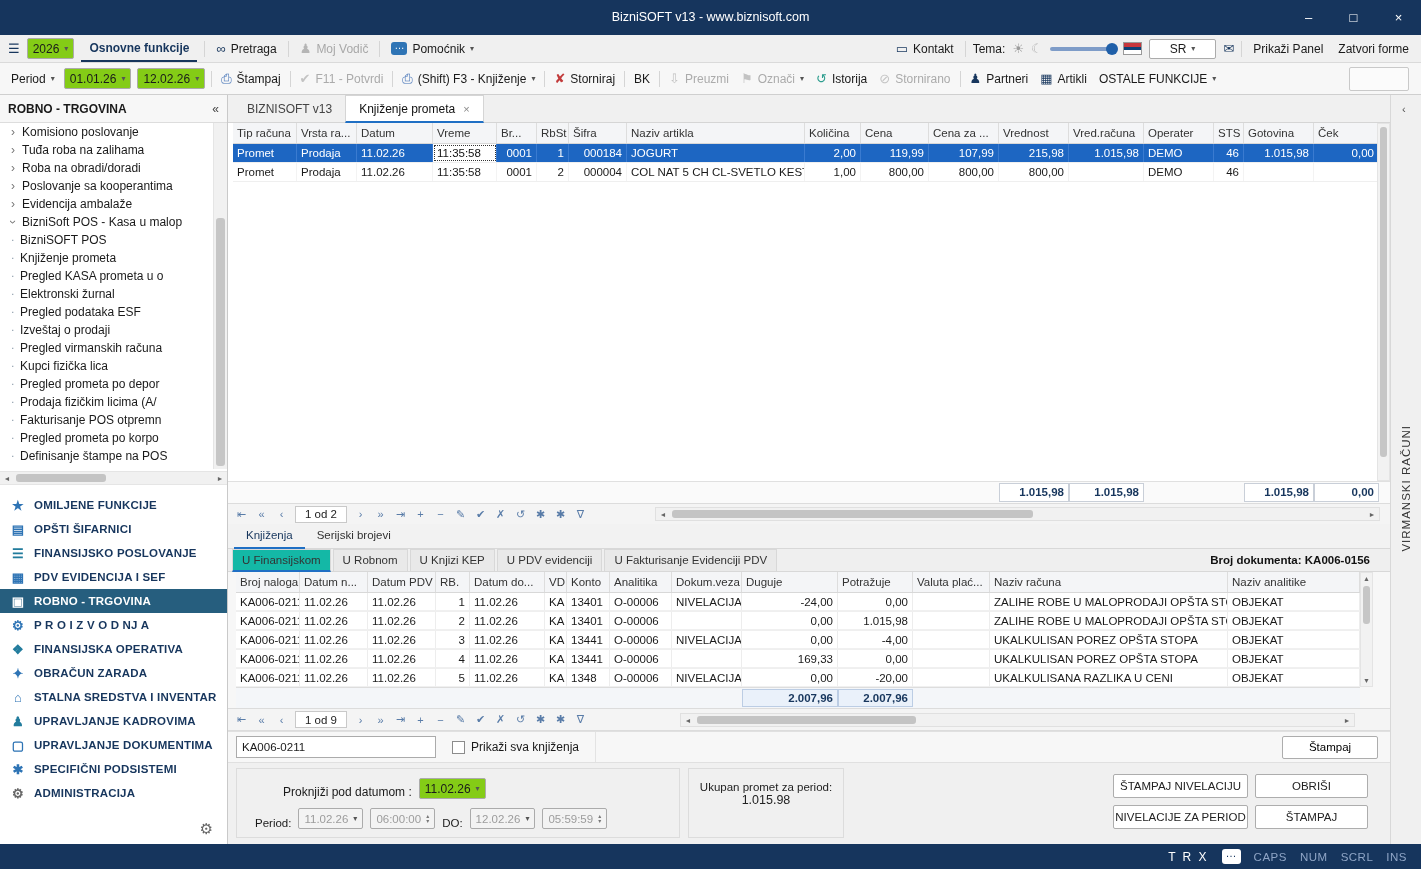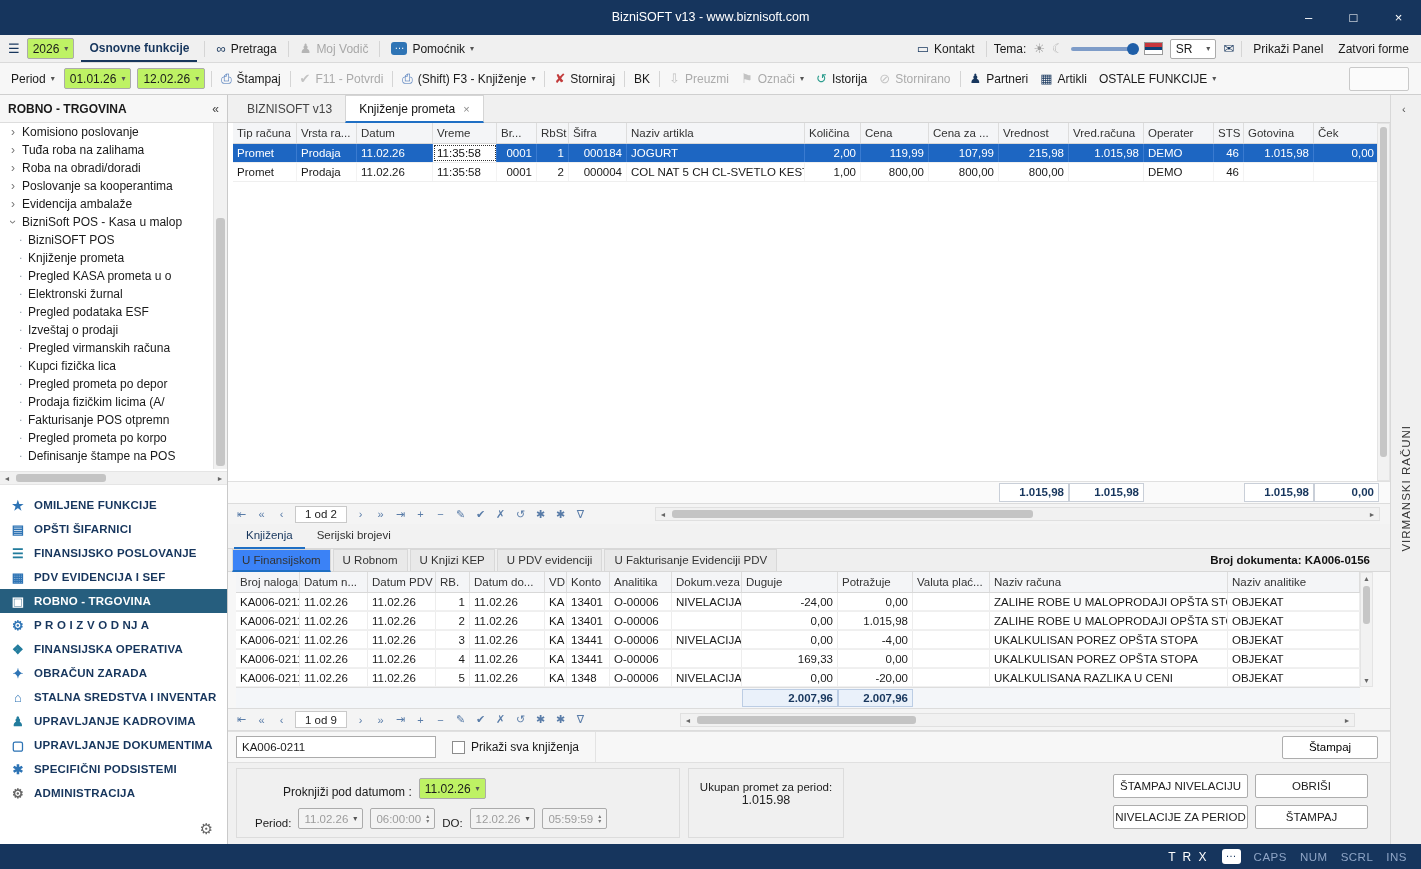--- a/index.html
+++ b/index.html
@@ -14,46 +14,46 @@
 .menubar{position:absolute;top:35px;left:0;right:0;height:28px;background:#F0F0F0;border-bottom:1px solid #DADADA;display:flex;align-items:center;padding:0 8px;gap:7px}
 .mitem{display:flex;align-items:center;gap:5px;padding:0 4px;white-space:nowrap}
 .mitem.osnovne{align-self:stretch;align-items:center;font-weight:bold;color:#17365D;border-bottom:2px solid #17365D;padding:0 8px}
 .mitem.disabled{color:#A8A8A8}
 .mgly{font-size:13px}
 .navy{color:#17365D}.gray{color:#B5B5B5}.sun{color:#9B9B9B}
 .chatic{background:#2E74B5;color:#fff;border-radius:3px;width:16px;height:13px;line-height:8px;text-align:center;font-size:10px;display:inline-block}
 .caret{font-size:8px;color:#555}
 .vsep{width:1px;height:16px;background:#D5D5D5}
 .mspacer{flex:1}
-.combo{background:#bef264;border:1px solid #ABABAB;height:21px;display:inline-flex;align-items:center;padding:0 5px;gap:5px;border-radius:2px;white-space:nowrap}
+.combo{background:#84cc16;border:1px solid #ABABAB;height:21px;display:inline-flex;align-items:center;padding:0 5px;gap:5px;border-radius:2px;white-space:nowrap}
 .combo.disabled{background:#F3F3F3;color:#9C9C9C}
 .slider{width:66px;height:4px;background:#7E9CC8;border-radius:2px;position:relative}
 .slider .knob{position:absolute;right:-2px;top:-4px;width:12px;height:12px;border-radius:50%;background:#1F5FA8}
 .flag{width:19px;height:13px;border:1px solid #999;display:flex;flex-direction:column}
 .flag i{flex:1;display:block}
 .flag .f1{background:#C6363C}.flag .f2{background:#0C4076}.flag .f3{background:#fff}
-.langsel{background:#fff;border:1px solid #ABABAB;height:20px;display:inline-flex;align-items:center;padding:0 5px;gap:14px;border-radius:2px}
+.langsel{background:#fff;border:1px solid #ABABAB;height:20px;display:inline-flex;align-items:center;padding:0 20px;gap:5px;border-radius:2px}
 
 .toolbar{position:absolute;top:63px;left:0;right:0;height:32px;background:#F7F7F7;border-bottom:1px solid #CFCFCF;display:flex;align-items:center;padding:0 8px;gap:6px}
 .tbitem{display:flex;align-items:center;gap:5px;padding:0 3px;white-space:nowrap}
 .tbitem.disabled{color:#ABABAB}
 .tgly{font-size:13px}
 .blue{color:#3F6FB5}.red{color:#C23B3B}.grayic{color:#C3C3C3}.teal{color:#2E9E8F}
 .tbempty{margin-left:auto;width:60px;height:24px;border:1px solid #C9C9C9;background:#FBFBFB;border-radius:2px;margin-right:4px}
 
 .bodyarea{position:absolute;top:95px;left:0;right:0;bottom:25px}
 
 .sidebar{position:absolute;left:0;top:0;width:228px;bottom:0;background:#fff;border-right:1px solid #C9C9C9}
 .shead{height:28px;display:flex;align-items:center;justify-content:space-between;padding:0 8px;font-weight:bold;background:#F7F7F7;border-bottom:1px solid #DDD}
 .shcol{color:#444;font-weight:normal}
 .tree{position:absolute;top:28px;left:0;width:214px;height:346px;overflow:hidden}
 .titem{height:18px;display:flex;align-items:center;white-space:nowrap;padding-left:6px;overflow:hidden}
 .titem .gly{width:14px;min-width:14px;text-align:center;color:#777;font-size:12px;display:inline-block}
 .titem.open .gly{transform:rotate(90deg)}
-.titem.leaf{padding-left:16px}
+.titem.leaf{padding-left:8px}
 .titem.leaf .gly{font-size:5px;color:#98A6B3;width:10px;min-width:10px}
 .titem .lbl{margin-left:2px}
 .tvscroll{position:absolute;right:0;top:28px;width:14px;height:346px;background:#F1F1F1;border-left:1px solid #E5E5E5}
 .vthumb{position:absolute;left:2px;right:2px;background:#C6C6C6;border-radius:3px}
 .thscroll{position:absolute;left:0;right:0;top:376px;height:14px;background:#F1F1F1;border-top:1px solid #E5E5E5;border-bottom:1px solid #E5E5E5;display:flex;align-items:center}
 .harrow{width:14px;text-align:center;font-size:7px;color:#666}
 .htrack{flex:1;position:relative;height:100%}
 .hthumb{position:absolute;top:2px;bottom:2px;background:#C4C4C4;border-radius:3px}
 .sections{position:absolute;top:398px;left:0;right:0}
 .sec{height:24px;display:flex;align-items:center;gap:8px;padding-left:10px;font-weight:bold;font-size:11.5px;color:#17365D;letter-spacing:.2px;white-space:nowrap;overflow:hidden}
@@ -92,21 +92,21 @@
 .navbtn.count{border:1px solid #C9C9C9;background:#fff;padding:0 9px;color:#222;height:17px;font-size:11.5px;margin:0 2px}
 .hscroll{height:14px;background:#F1F1F1;border:1px solid #E0E0E0;display:flex;align-items:center}
 .hs1{position:absolute;left:427px;right:10px;top:3px}
 
 .bottompanel{position:absolute;top:429px;left:0;right:0;height:238px;background:#F7F7F7}
 .ktabs{position:absolute;top:0;left:0;right:0;height:25px;border-bottom:1px solid #D8D8D8;display:flex;padding-left:6px;background:#F2F2F2}
 .ktab{padding:0 12px;line-height:23px;font-size:11.5px;color:#333;height:25px}
 .ktab.active{border-bottom:2px solid #1F6FC4;color:#17365D}
 .stabs{position:absolute;top:25px;left:0;right:0;height:23px;background:#EFEFEF;border-bottom:1px solid #D8D8D8;display:flex;align-items:flex-end;padding-left:4px}
 .stab{height:22px;line-height:21px;padding:0 9px;background:#E9E9E9;border:1px solid #D8D8D8;border-bottom:none;margin-right:2px;font-size:11.5px;color:#333}
-.stab.active{background:#3b82f6;border-bottom:2px solid #1F6FC4;height:23px;margin-bottom:-1px}
+.stab.active{background:#14b8a6;border-bottom:2px solid #1F6FC4;height:23px;margin-bottom:-1px}
 .docnum{margin-left:auto;padding-right:20px;line-height:22px;font-size:11.5px;color:#111;font-weight:bold}
 .g2{position:absolute;left:8px;top:48px;width:1124px;height:115px;overflow:hidden;background:#fff}
 .g2 .c0{width:64px}.g2 .c1{width:68px}.g2 .c2{width:68px}.g2 .c3{width:34px}.g2 .c4{width:75px}.g2 .c5{width:22px}.g2 .c6{width:43px}.g2 .c7{width:62px}.g2 .c8{width:70px}.g2 .c9{width:96px}.g2 .c10{width:75px}.g2 .c11{width:77px}.g2 .c12{width:238px}.g2 .c13{width:132px}
 .g2 .trow .c3,.g2 .trow .c9,.g2 .trow .c10{text-align:right}
 .g2 .trow .tc{border-right:1px solid #EDEDED;border-bottom:1px solid #F0F0F0}
 .vs2{left:1132px;top:48px;height:115px}
 .g2sum{position:absolute;left:8px;top:163px;height:21px;width:1124px;background:#F4F6F9;border-top:1px solid #DDD}
 .g2sum .sumbox{background:#EAF1FA;border-color:#BCCDE4;top:1px;height:18px;line-height:16px}
 .sb9{left:506px;width:96px}.sb10{left:602px;width:75px}
 .nav2row{top:184px;height:23px;background:#F4F4F4;border-top:1px solid #DCDCDC;border-bottom:1px solid #DCDCDC}

